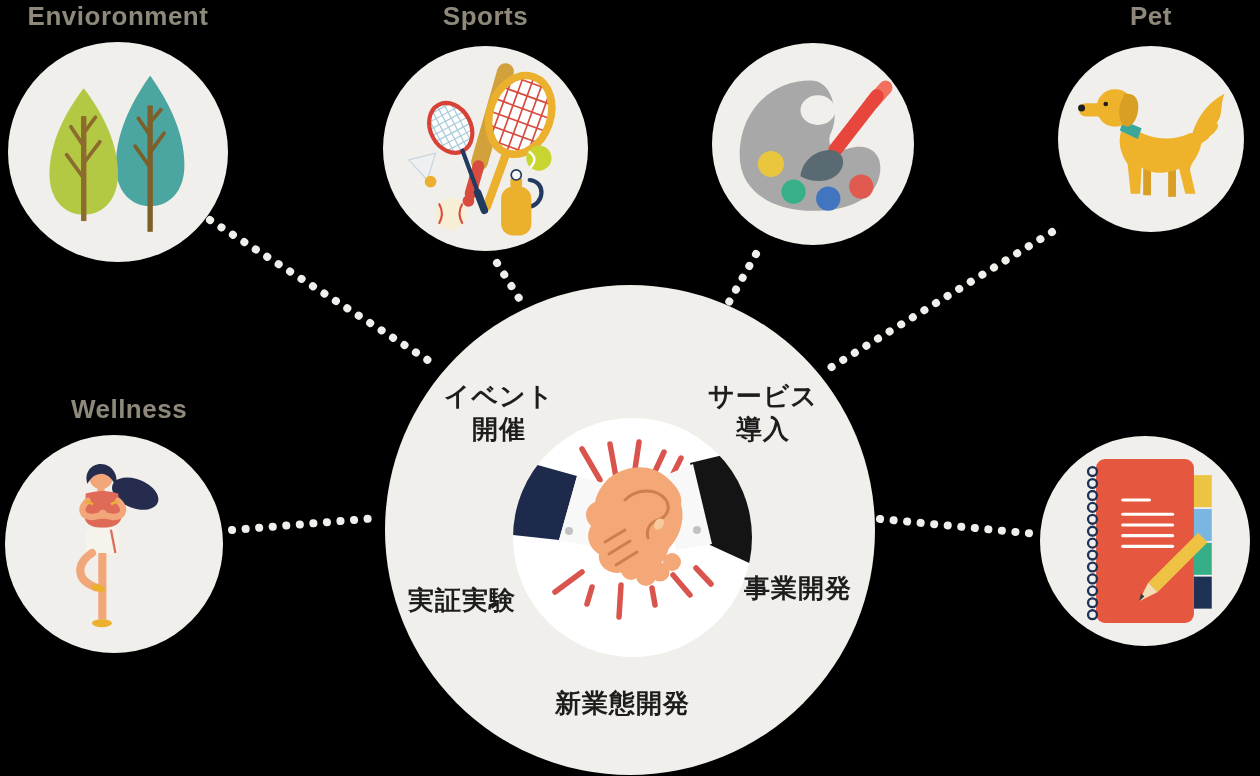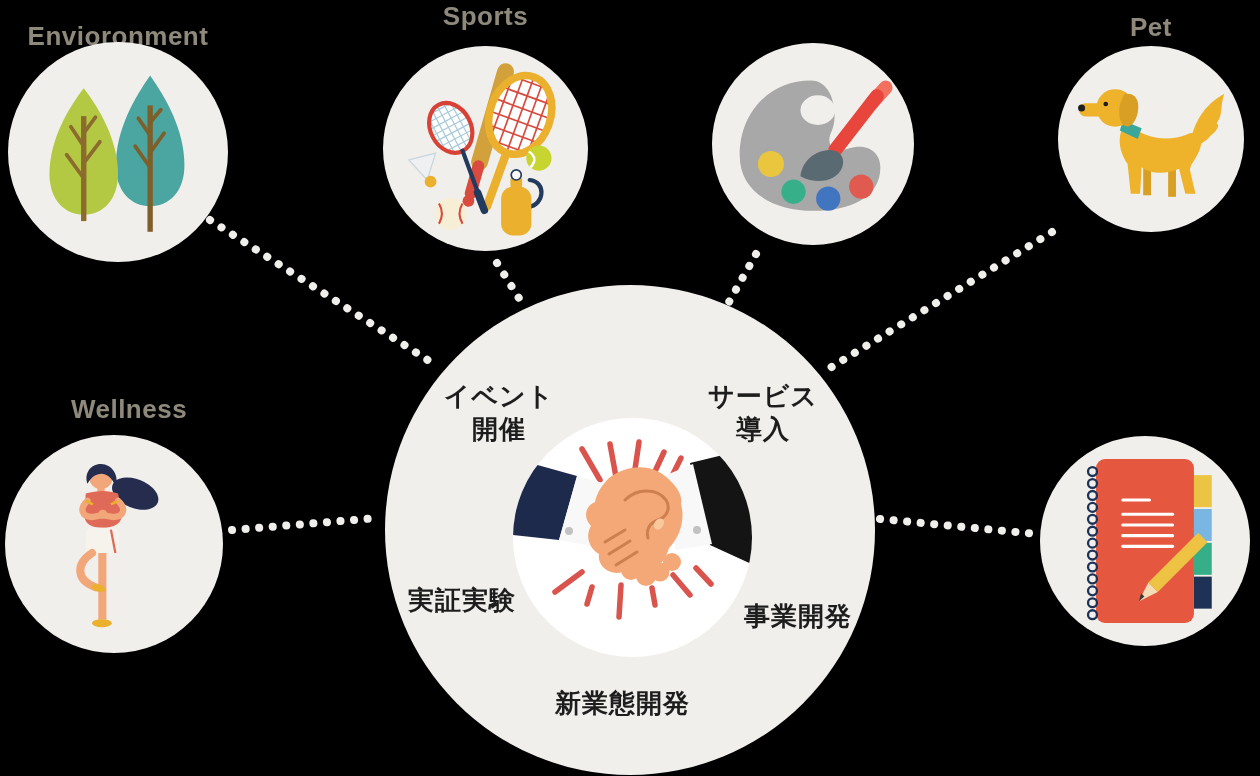--- a/index.html
+++ b/index.html
@@ -38,21 +38,21 @@
 
   <svg class="links" width="1260" height="776" viewBox="0 0 1260 776">
     <line class="dotline" x1="210" y1="220" x2="437" y2="366"></line>
     <line class="dotline" x1="497" y1="263" x2="522" y2="303"></line>
     <line class="dotline" x1="756" y1="254" x2="729" y2="302"></line>
     <line class="dotline" x1="1052" y1="232" x2="830" y2="368"></line>
     <line class="dotline" x1="232" y1="530" x2="378" y2="518"></line>
     <line class="dotline" x1="880" y1="519" x2="1037" y2="534"></line>
   </svg>
 
-  <div class="node-label" style="left:8px;top:1px;width:220px;margin-top:20px;">Envioronment</div>
+  <div class="node-label" style="left:8px;top:1px;width:220px;">Envioronment</div>
   <div class="node-circle" style="left:8px;top:42px;width:220px;height:220px;">
     <svg width="150" height="166" viewBox="0 0 140 155">
       <path d="M100,6 C114,26 132,56 132,90 C132,114 118,128 100,128 C82,128 68,114 68,90 C68,56 86,26 100,6 Z" fill="#4ba5a0"></path>
       <rect x="97.5" y="34" width="5" height="118" fill="#7d5f29"></rect>
       <path d="M100,92 L86,72 M100,78 L113,60 M100,62 L89,46 M100,50 L110,38" stroke="#7d5f29" stroke-width="3.5" stroke-linecap="round" fill="none"></path>
       <path d="M38,18 C52,36 70,66 70,98 C70,122 56,136 38,136 C20,136 6,122 6,98 C6,66 24,36 38,18 Z" fill="#b4c943"></path>
       <rect x="35.5" y="44" width="5" height="98" fill="#8b6b2e"></rect>
       <path d="M38,102 L22,80 M38,88 L53,68 M38,72 L26,54 M38,60 L49,45" stroke="#8b6b2e" stroke-width="3.5" stroke-linecap="round" fill="none"></path>
     </svg>
   </div>
@@ -119,21 +119,21 @@
       <circle cx="46" cy="108" r="15" fill="#e9c63e"></circle>
       <circle cx="72" cy="140" r="14" fill="#37b089"></circle>
       <circle cx="112" cy="148" r="14" fill="#4175c0"></circle>
       <circle cx="150" cy="134" r="14" fill="#e15a50"></circle>
       <line x1="178" y1="20" x2="162" y2="38" stroke="#f3705f" stroke-width="16" stroke-linecap="round"></line>
       <line x1="168" y1="30" x2="120" y2="92" stroke="#e8463c" stroke-width="16" stroke-linecap="round"></line>
       <path d="M80,122 C82,106 94,94 112,92 C126,91 132,102 128,112 C122,127 100,133 80,122 Z" fill="#5a6a72"></path>
     </svg>
   </div>
 
-  <div class="node-label" style="left:1058px;top:12px;width:186px;">Pet</div>
+  <div class="node-label" style="left:1058px;top:1px;width:186px;">Pet</div>
   <div class="node-circle" style="left:1058px;top:46px;width:186px;height:186px;">
     <svg width="156" height="129" viewBox="0 0 200 165">
       <path d="M150,90 C154,62 168,38 194,24 C188,42 193,50 184,62 C190,64 182,74 176,78 C170,86 160,90 152,94 Z" fill="#eeb22b"></path>
       <rect x="90" y="118" width="10" height="36" fill="#d99e24"></rect>
       <rect x="122" y="120" width="10" height="36" fill="#d99e24"></rect>
       <path d="M68,60 C90,82 122,86 146,76 C160,70 168,80 163,94 C158,108 150,114 150,122 L157,152 L144,152 L136,120 C118,128 98,126 88,118 L86,152 L74,152 L70,114 C58,96 56,76 68,60 Z" fill="#eeb22b"></path>
       <polygon points="64,58 88,68 83,82 60,71" fill="#3aa79a"></polygon>
       <circle cx="54" cy="42" r="24" fill="#eeb22b"></circle>
       <rect x="8" y="36" width="34" height="17" rx="8" fill="#eeb22b"></rect>
       <path d="M66,24 C80,22 86,32 83,48 C80,62 73,68 66,65 C60,62 58,50 60,38 Z" fill="#d99e24"></path>
@@ -230,16 +230,16 @@
         <path d="M92,124 L112,112 M96,136 L117,123 M103,147 L124,134" stroke="#cd7f4f" stroke-width="3" stroke-linecap="round"></path>
       </g>
     </svg>
   </div>
 
   <div class="jp two" style="left:698px;top:380px;">サービス
 導入</div>
   <div class="jp two" style="left:434px;top:380px;">イベント
 開催</div>
   <div class="jp" style="left:408px;top:584px;">実証実験</div>
-  <div class="jp" style="left:744px;top:600px;">事業開発</div>
+  <div class="jp" style="left:744px;top:572px;">事業開発</div>
   <div class="jp" style="left:555px;top:687px;width:150px;">新業態開発</div>
 
 </div>
 
 </body></html>

